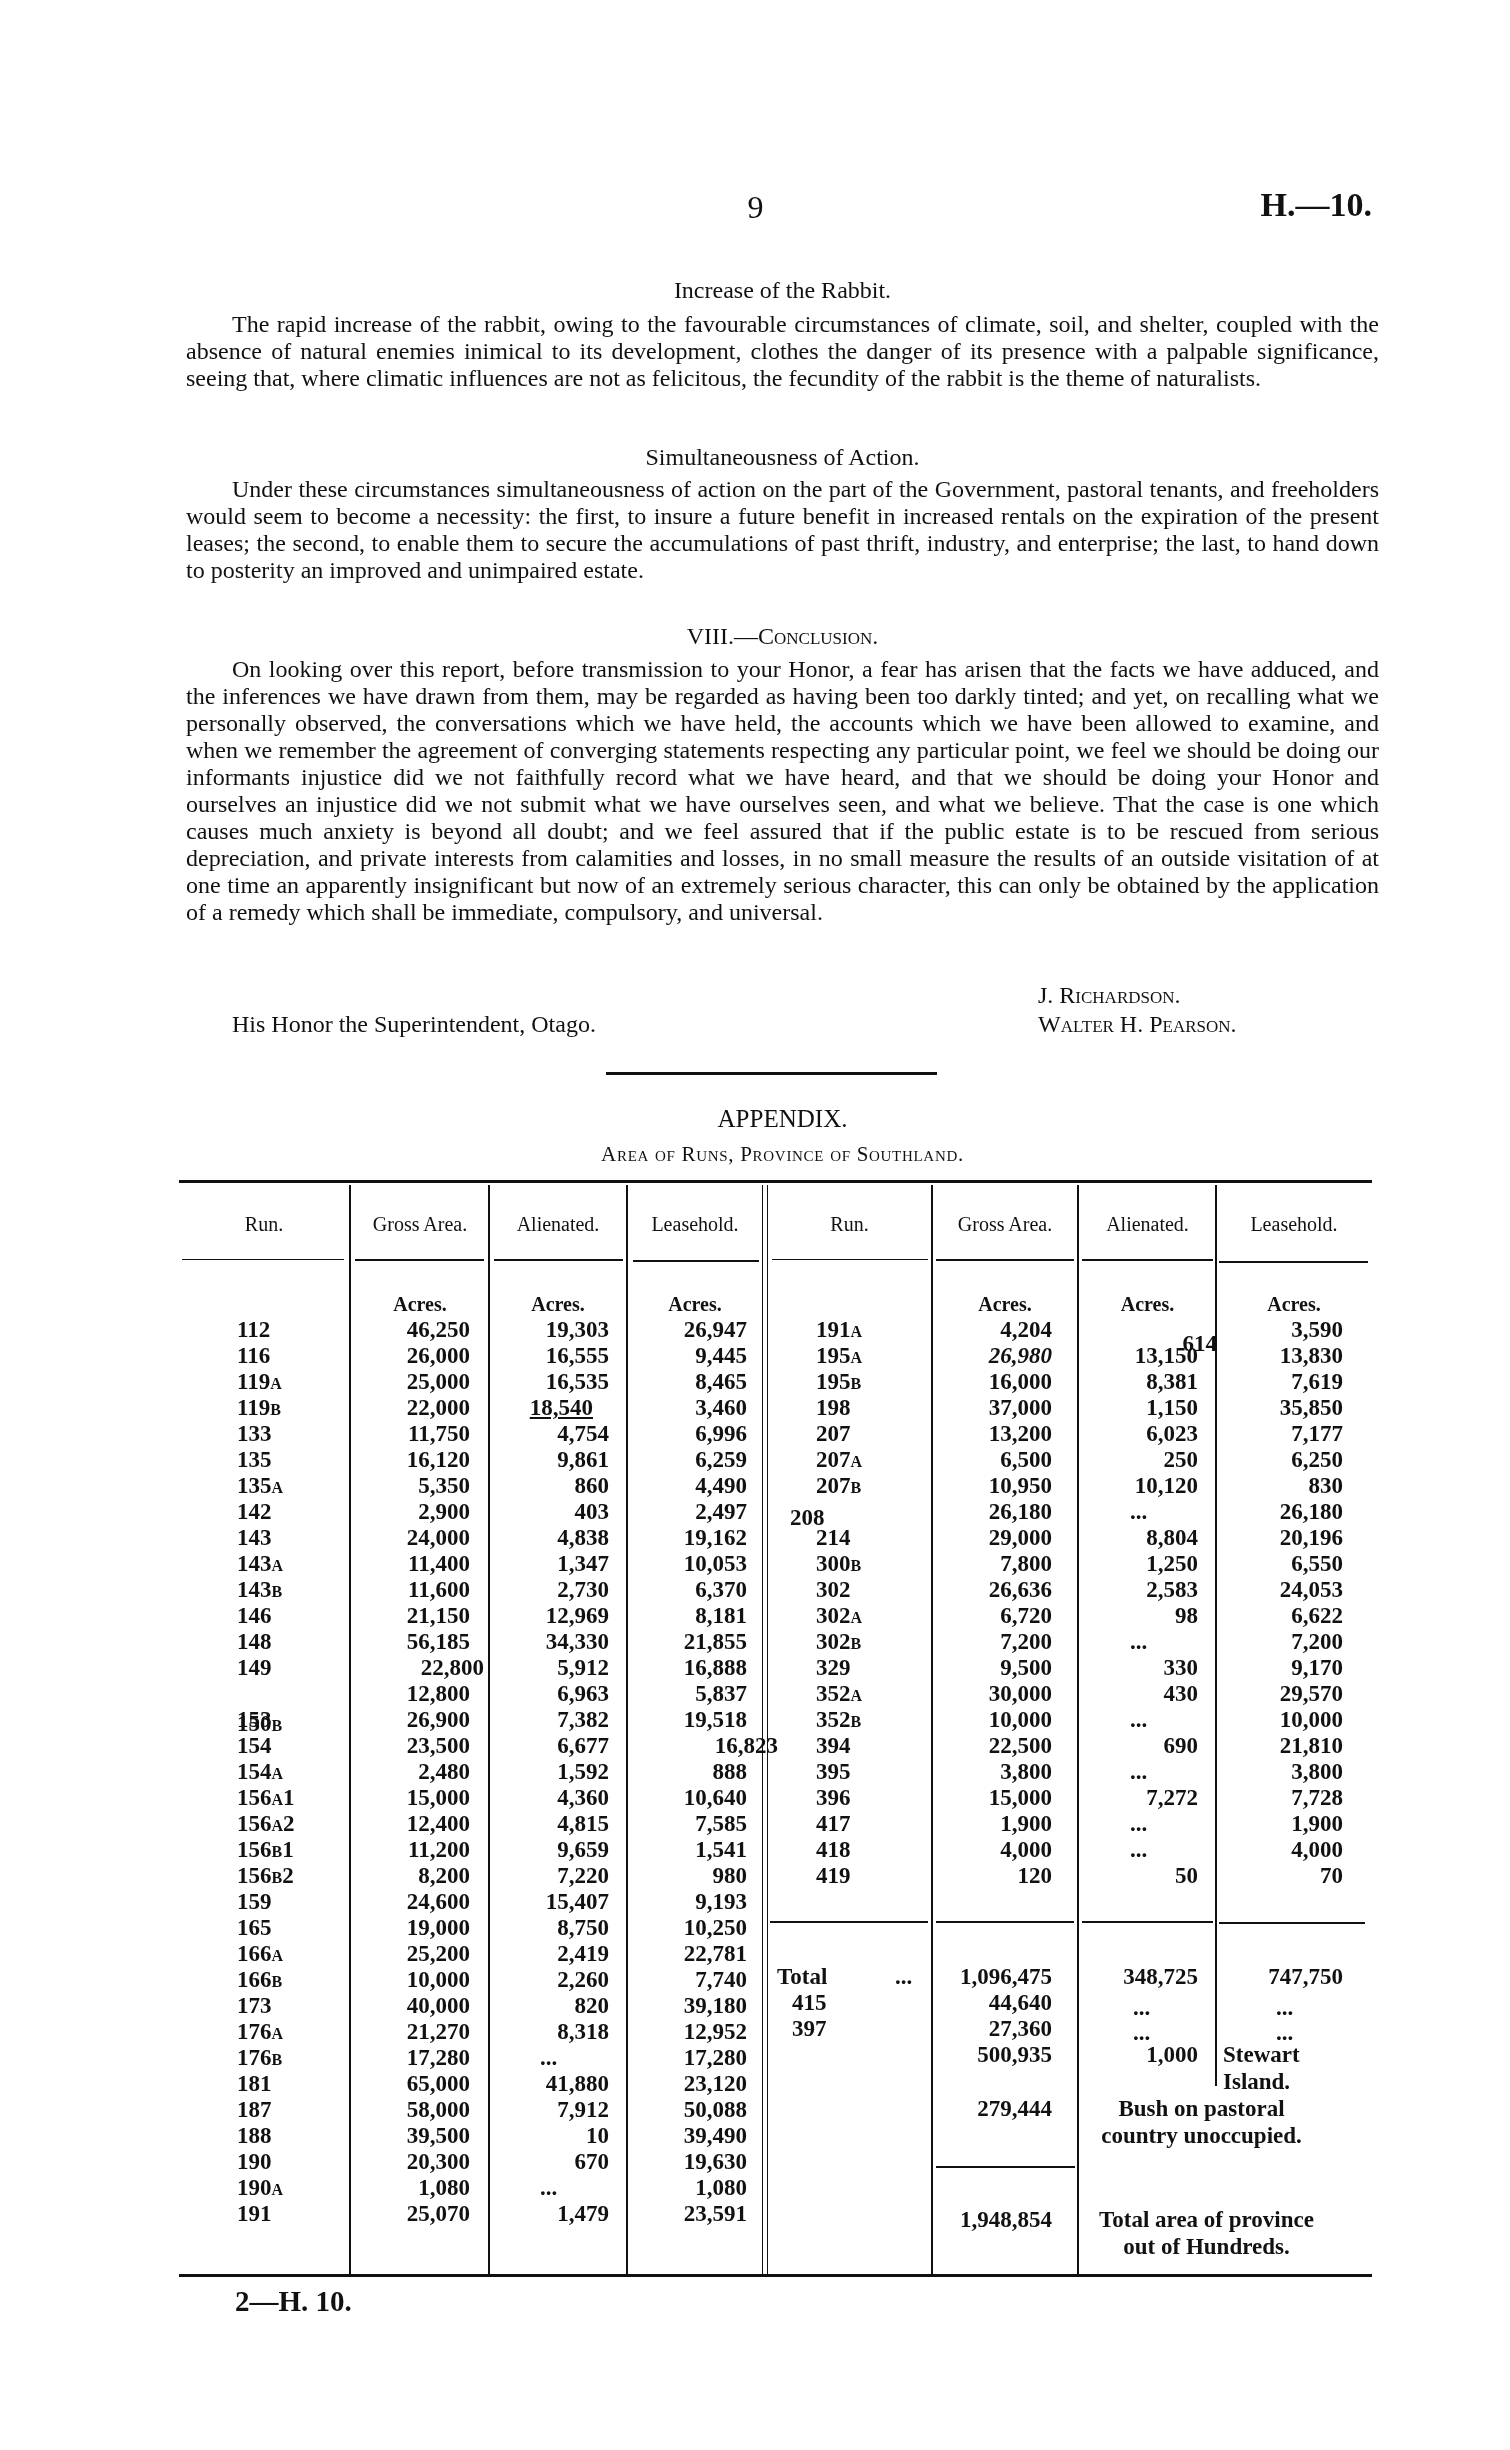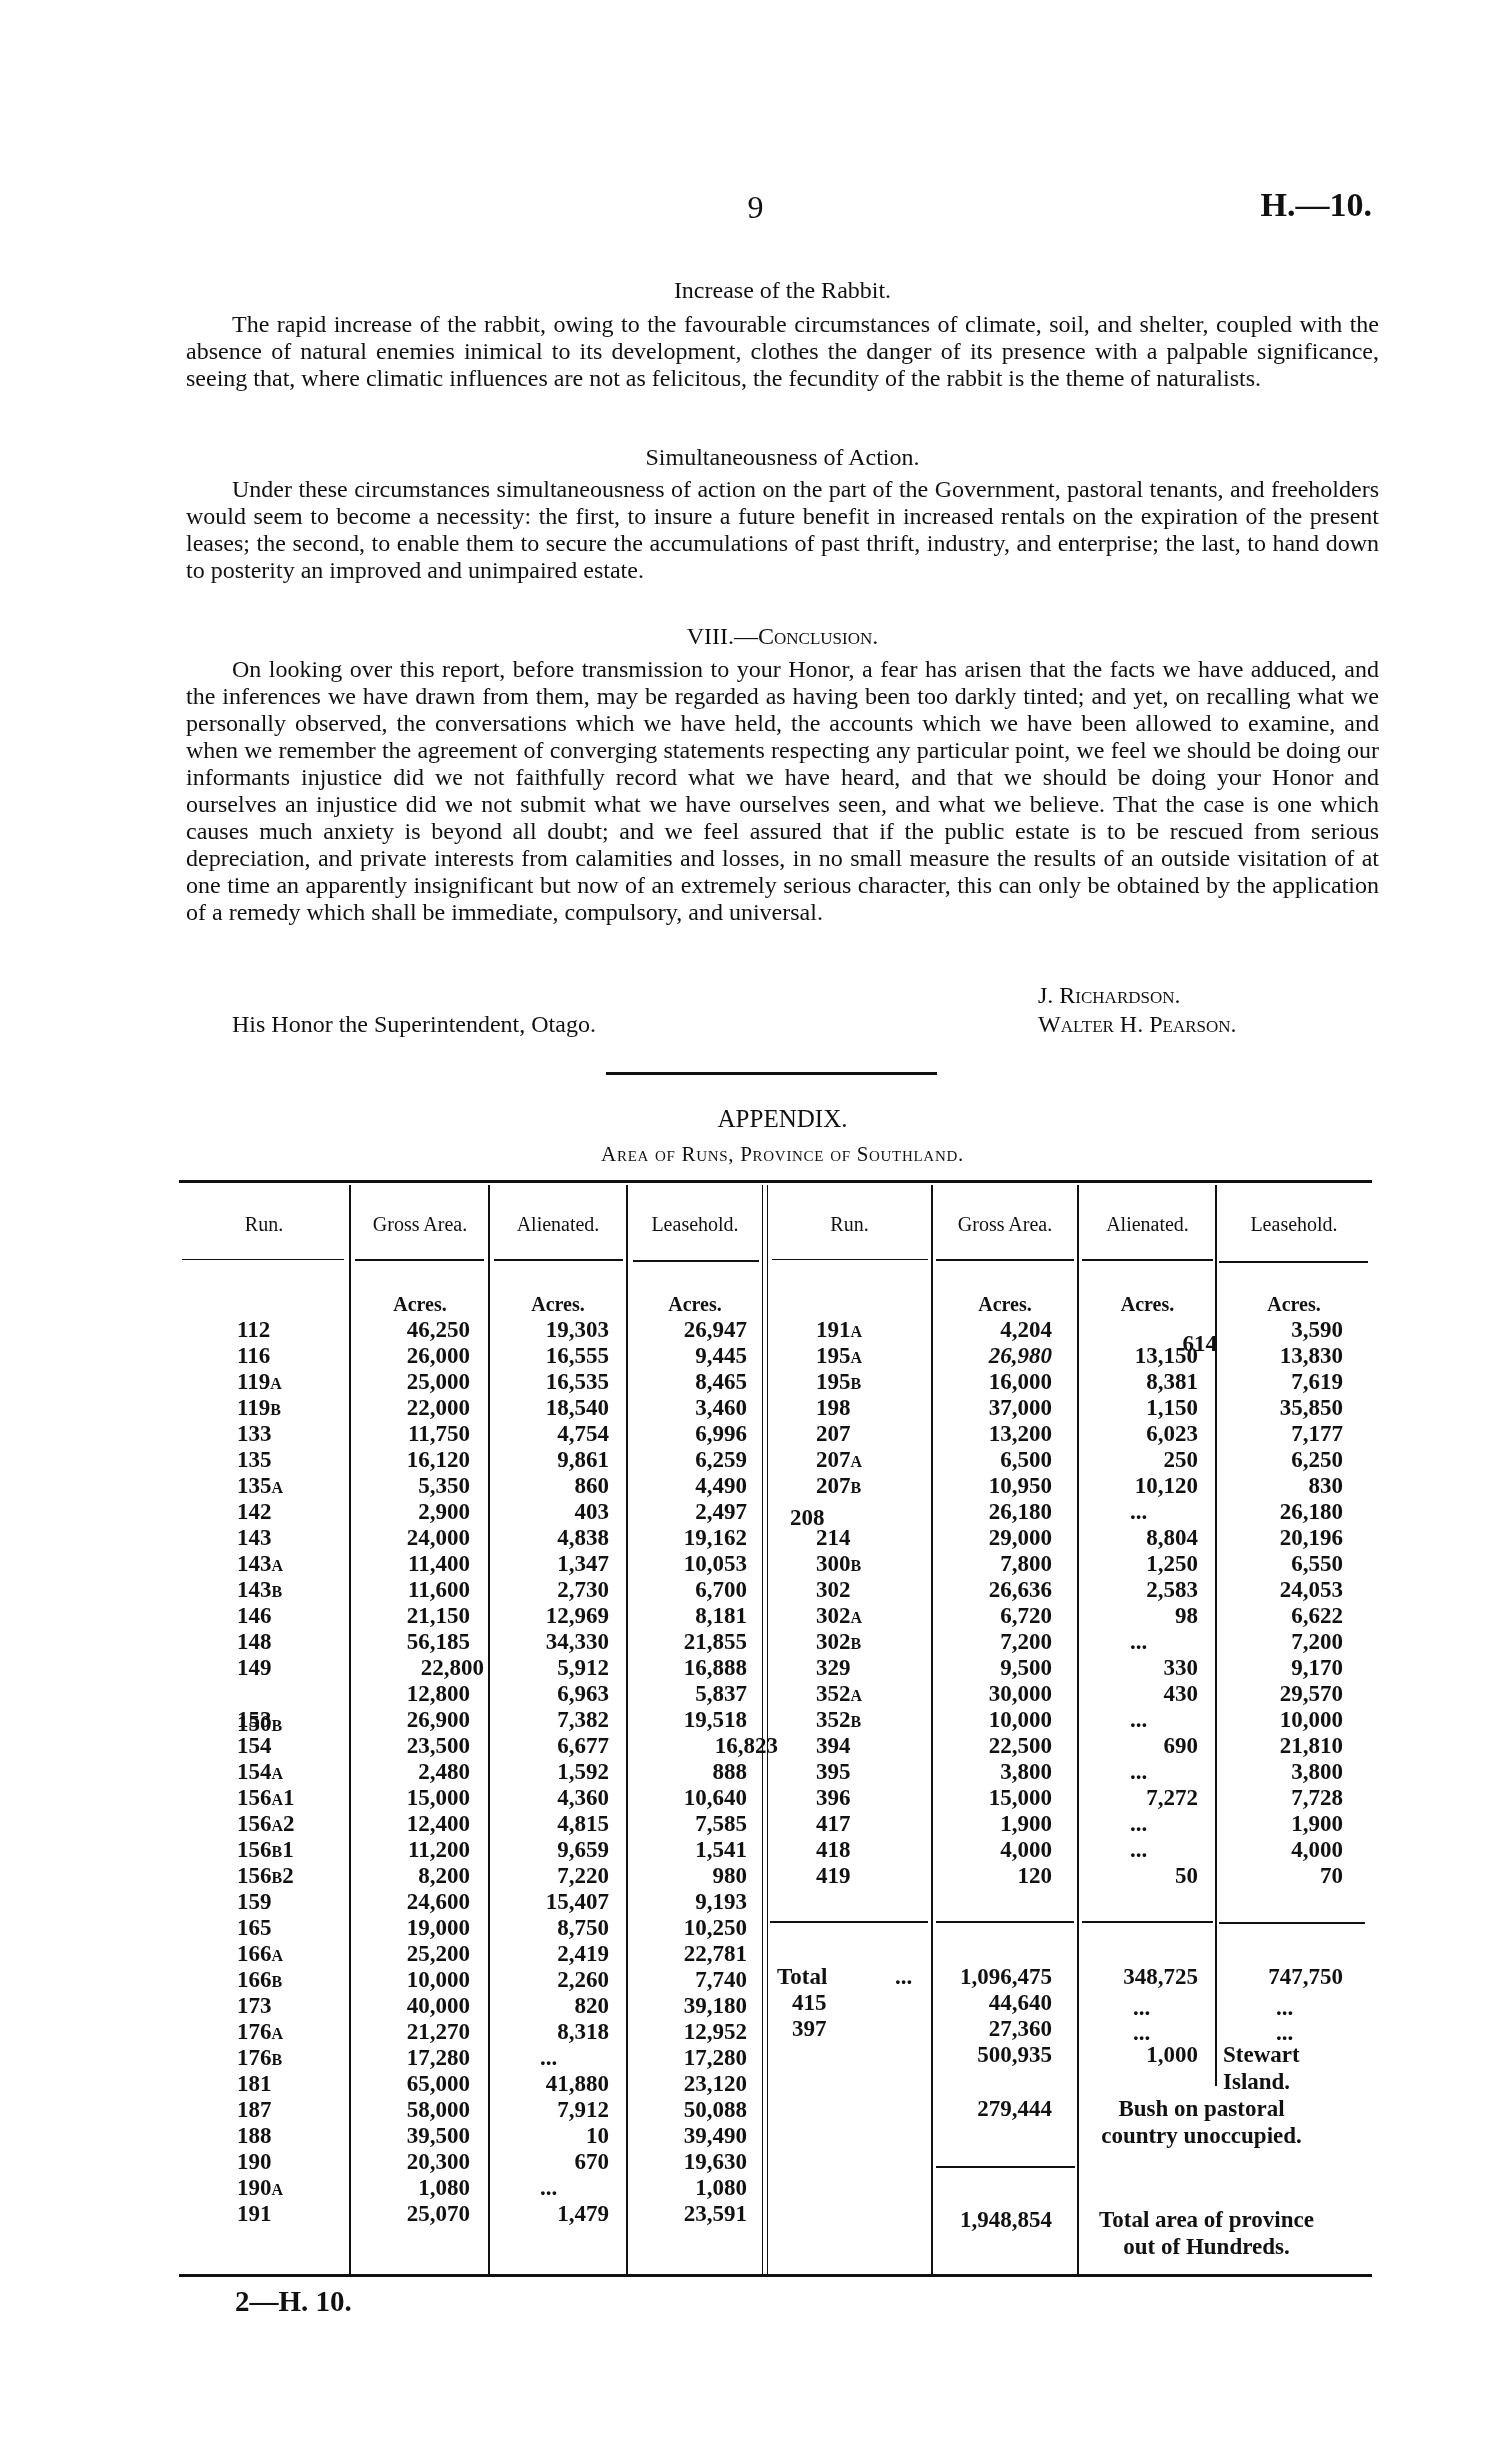--- a/index.html
+++ b/index.html
@@ -97,21 +97,21 @@
     </div>
     <div>
       <div class="cell" style="top: 1369px; left: 237px;">119<span class="sub">A</span></div>
       <div class="cell num" style="top: 1369px; left: 351px; width: 119px;">25,000</div>
       <div class="cell num" style="top: 1369px; left: 490px; width: 119px;">16,535</div>
       <div class="cell num" style="top: 1369px; left: 628px; width: 119px;">8,465</div>
     </div>
     <div>
       <div class="cell" style="top: 1395px; left: 237px;">119<span class="sub">B</span></div>
       <div class="cell num" style="top: 1395px; left: 351px; width: 119px;">22,000</div>
-      <div class="cell num" style="top: 1395px; left: 490px; width: 119px;">18,540</div>
+      <div class="cell num" style="top: 1395px; left: 474px; width: 119px; text-decoration: underline;">18,540</div>
       <div class="cell num" style="top: 1395px; left: 628px; width: 119px;">3,460</div>
     </div>
     <div>
       <div class="cell" style="top: 1421px; left: 237px;">133</div>
       <div class="cell num" style="top: 1421px; left: 351px; width: 119px;">11,750</div>
       <div class="cell num" style="top: 1421px; left: 490px; width: 119px;">4,754</div>
       <div class="cell num" style="top: 1421px; left: 628px; width: 119px;">6,996</div>
     </div>
     <div>
       <div class="cell" style="top: 1447px; left: 237px;">135</div>
@@ -140,21 +140,21 @@
     <div>
       <div class="cell" style="top: 1551px; left: 237px;">143<span class="sub">A</span></div>
       <div class="cell num" style="top: 1551px; left: 351px; width: 119px;">11,400</div>
       <div class="cell num" style="top: 1551px; left: 490px; width: 119px;">1,347</div>
       <div class="cell num" style="top: 1551px; left: 628px; width: 119px;">10,053</div>
     </div>
     <div>
       <div class="cell" style="top: 1577px; left: 237px;">143<span class="sub">B</span></div>
       <div class="cell num" style="top: 1577px; left: 351px; width: 119px;">11,600</div>
       <div class="cell num" style="top: 1577px; left: 490px; width: 119px;">2,730</div>
-      <div class="cell num" style="top: 1577px; left: 628px; width: 119px;">6,700</div>
+      <div class="cell num" style="top: 1577px; left: 628px; width: 119px;">6,370</div>
     </div>
     <div>
       <div class="cell" style="top: 1603px; left: 237px;">146</div>
       <div class="cell num" style="top: 1603px; left: 351px; width: 119px;">21,150</div>
       <div class="cell num" style="top: 1603px; left: 490px; width: 119px;">12,969</div>
       <div class="cell num" style="top: 1603px; left: 628px; width: 119px;">8,181</div>
     </div>
     <div>
       <div class="cell" style="top: 1629px; left: 237px;">148</div>
       <div class="cell num" style="top: 1629px; left: 351px; width: 119px;">56,185</div>

